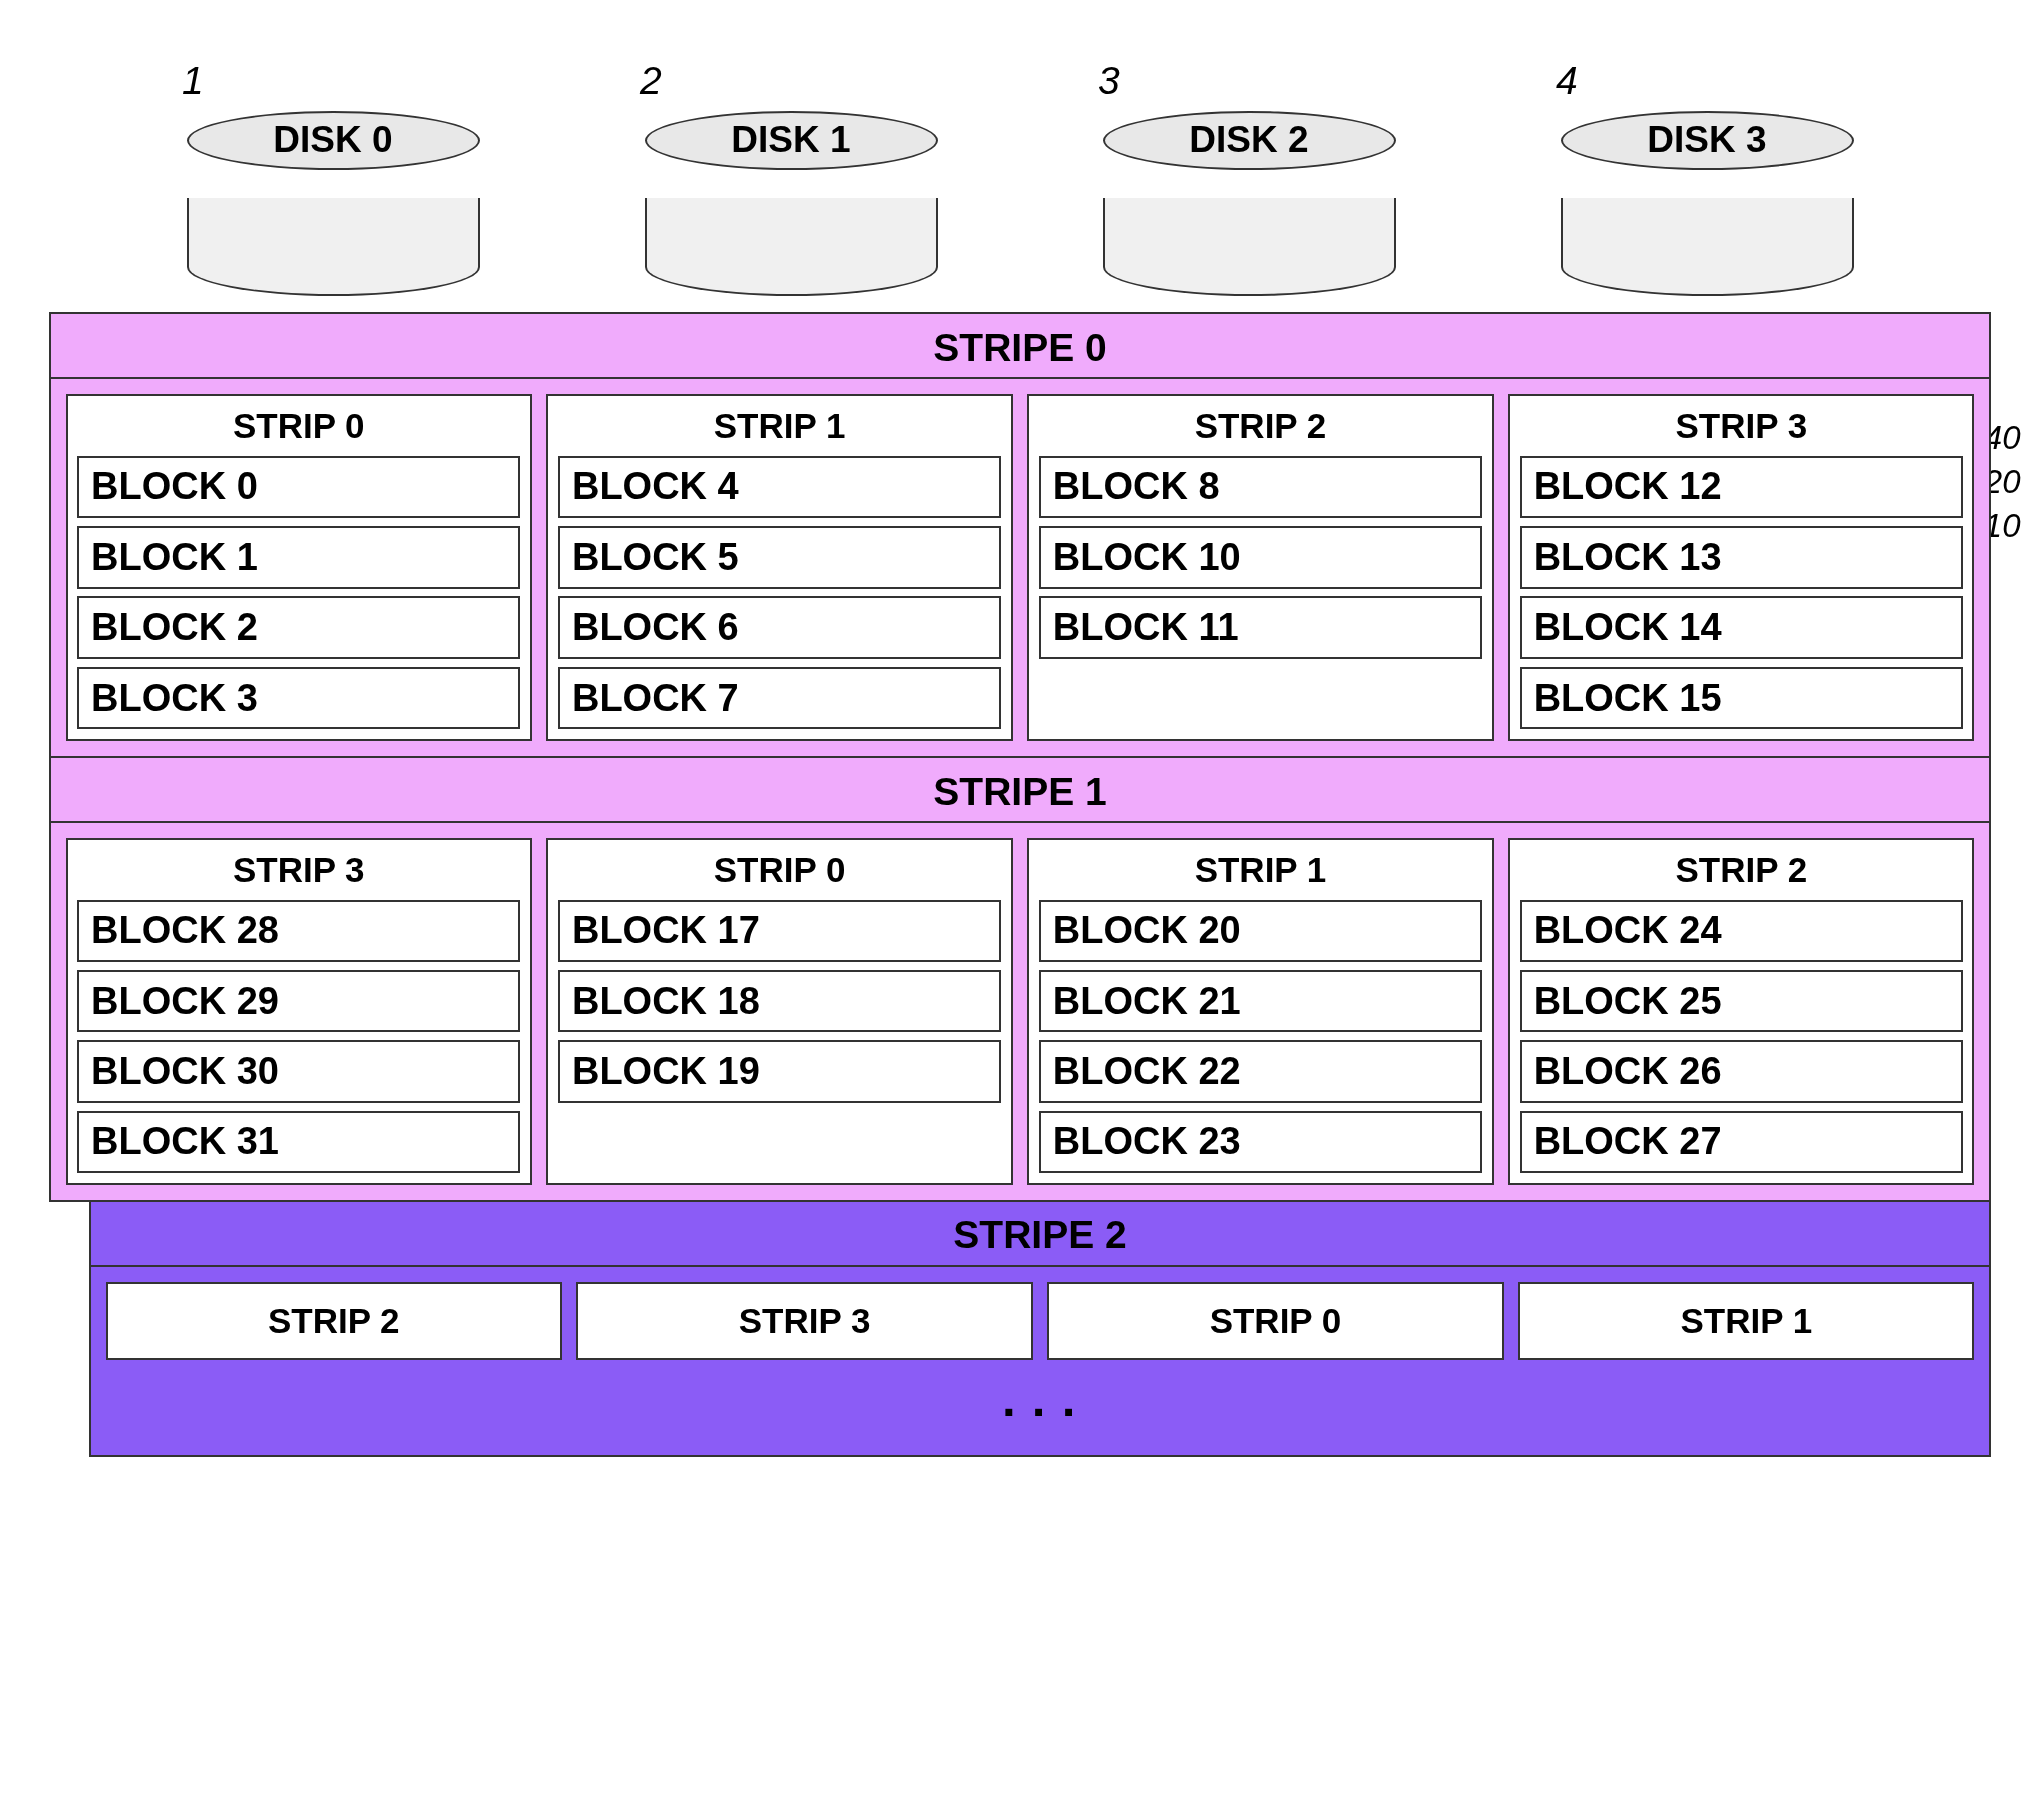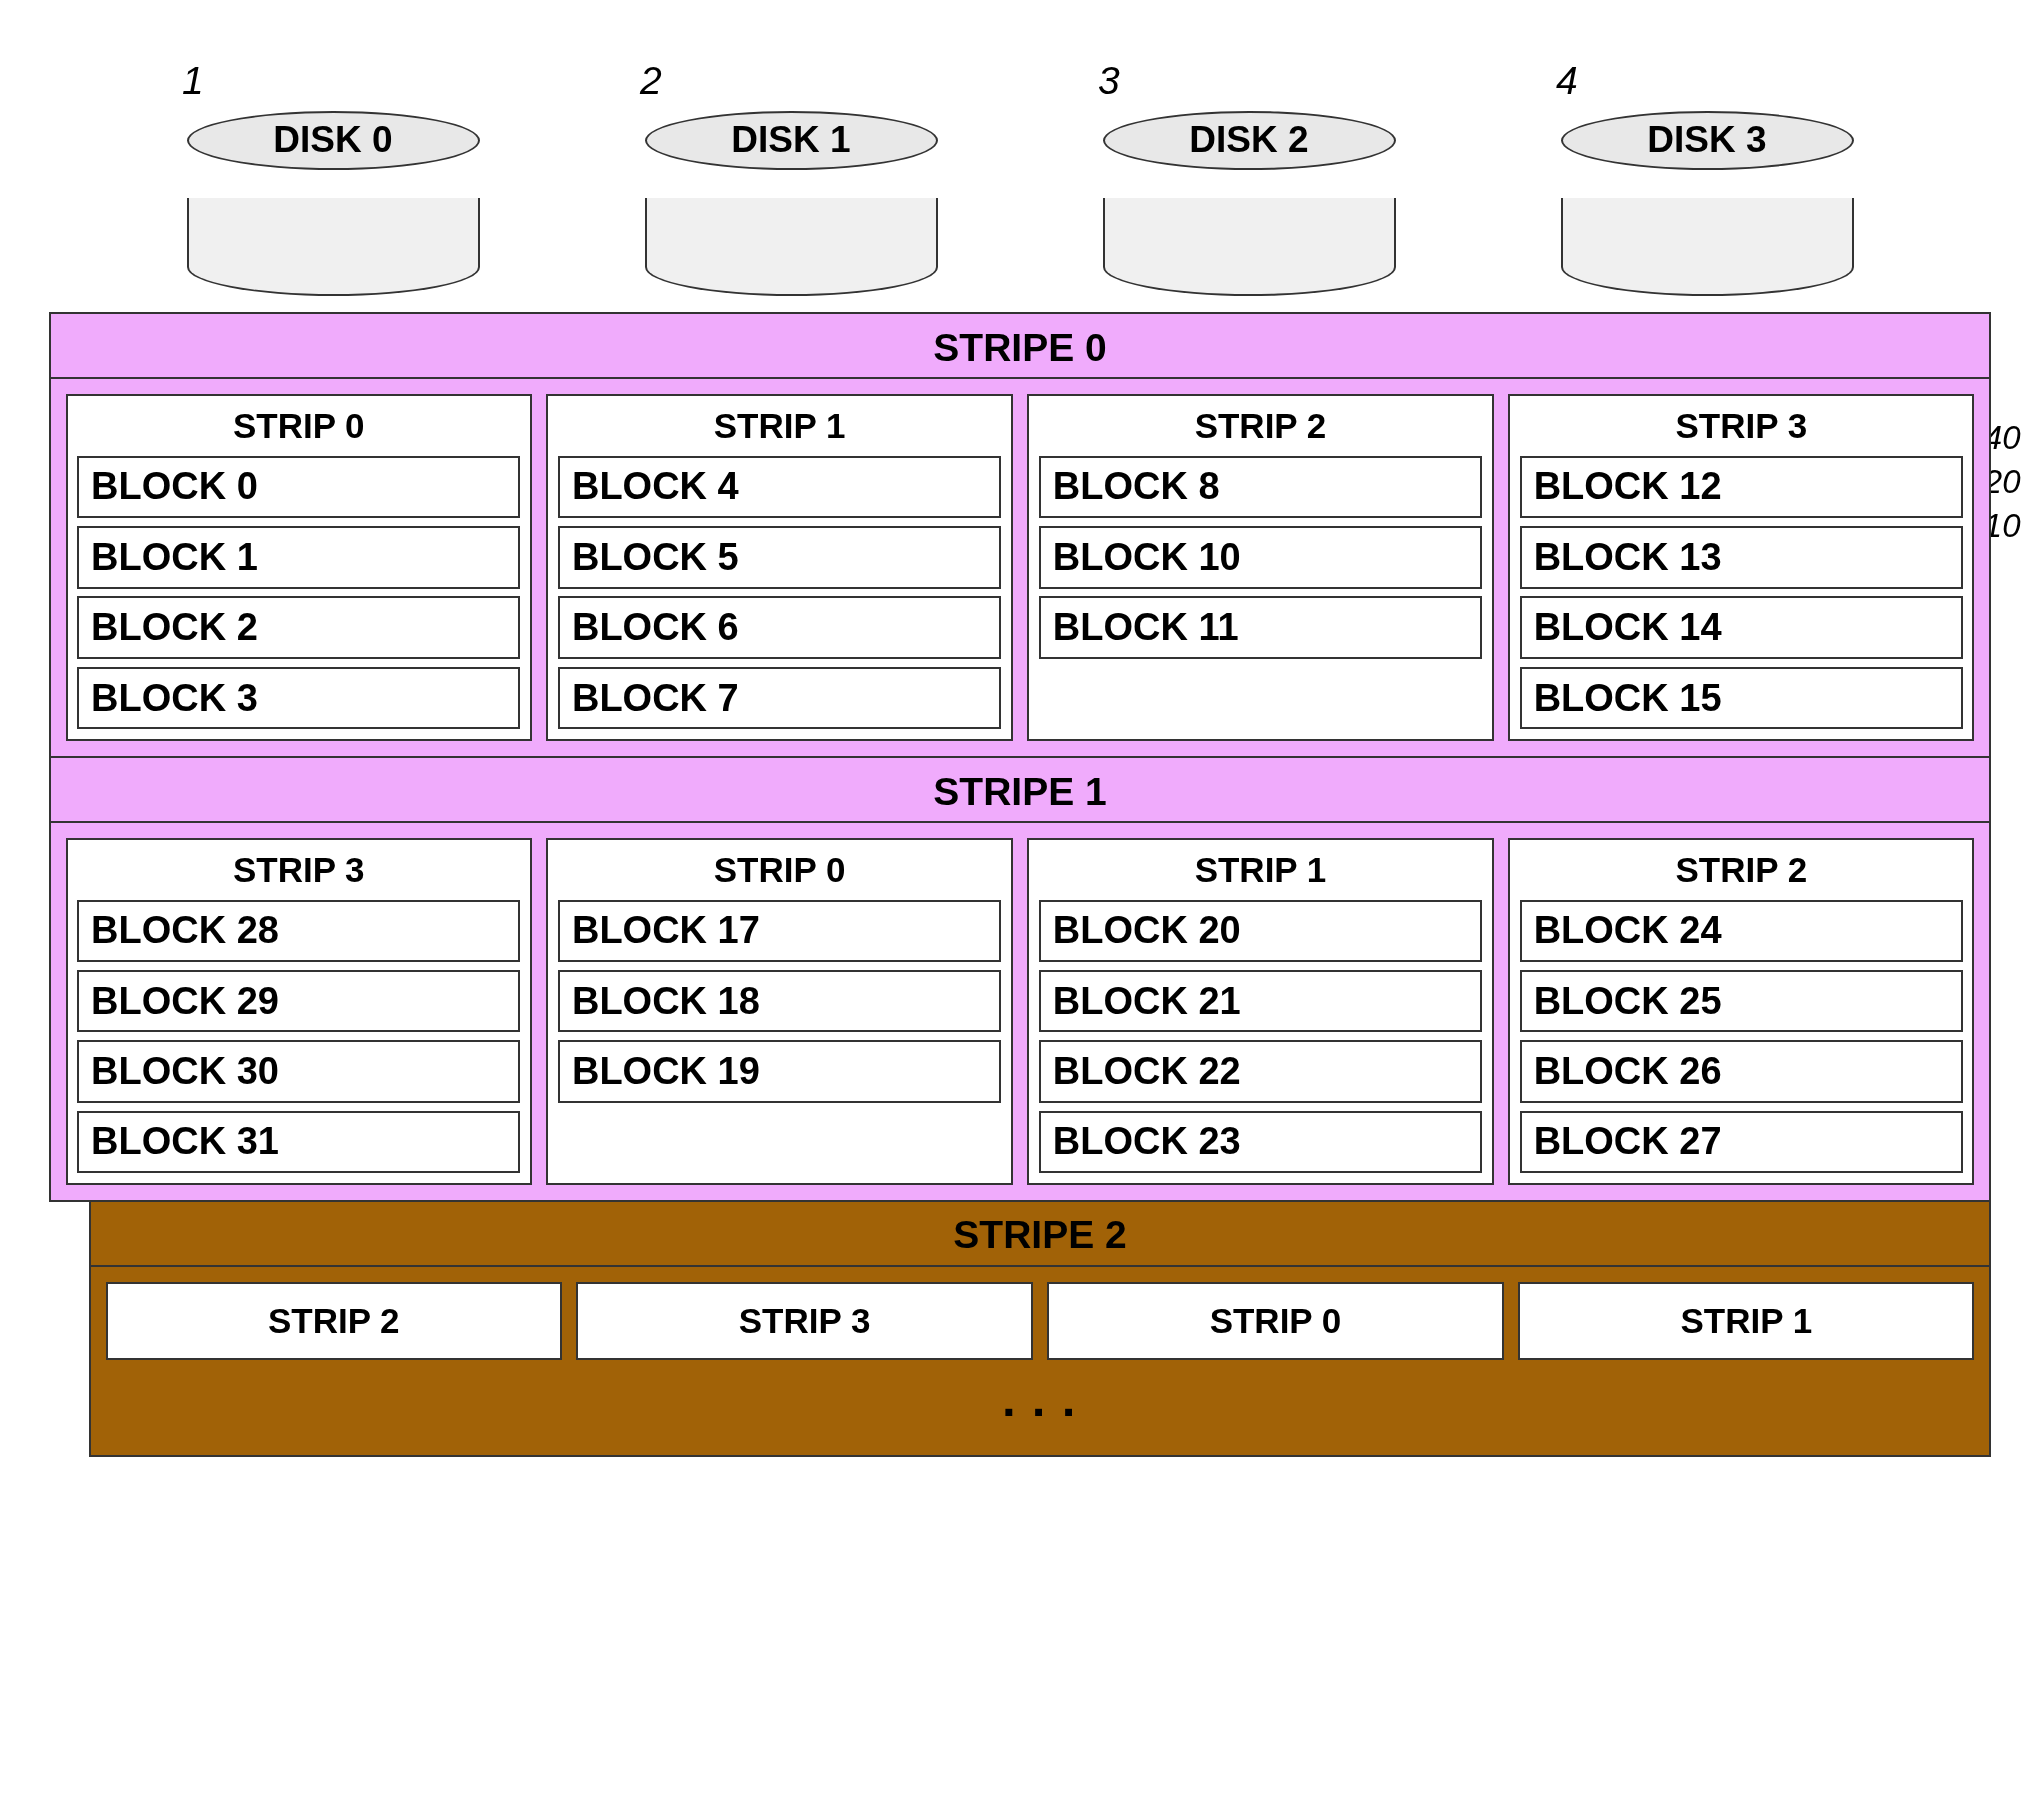--- a/index.html
+++ b/index.html
@@ -151,21 +151,21 @@
       background: #fff;
     }
 
     .block-item:last-child {
       margin-bottom: 0;
     }
 
     
     .stripe-2-box {
       border: 2.9px solid #333;
-      background: #a16207;
+      background: #8b5cf6;
       position: relative;
       margin-left: 40px;
     }
 
     .stripe-2-strips-row {
       display: flex;
       padding: 14.6px;
       gap: 14.6px;
     }
 

